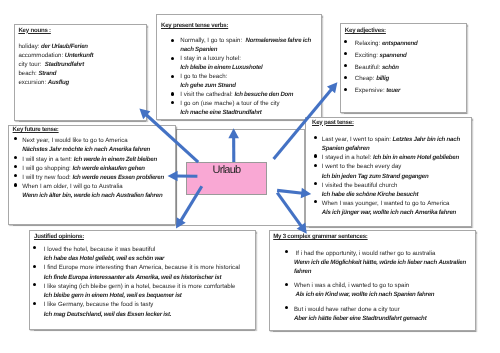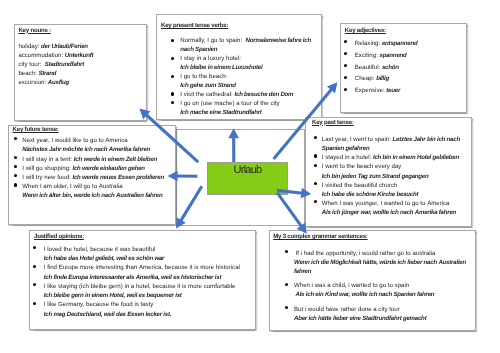--- a/index.html
+++ b/index.html
@@ -12,23 +12,23 @@
        box-sizing:border-box;}
   .box.shadow{box-shadow:1.2px 1.4px 1.1px -0.2px rgba(0,0,0,0.38);}
   .btitle{font-weight:bold;text-decoration:underline;display:block;}
   ul.blist{list-style:none;margin:0;padding:0;}
   ul.blist>li{position:relative;padding-left:0;}
   .bullet{position:absolute;width:3.1px;height:3.1px;border-radius:50%;
            background:#000;font-size:0;line-height:0;top:1.3px;}
   .de{font-weight:bold;font-style:italic;letter-spacing:-0.22px;}
   svg.arrows{position:absolute;left:0;top:0;width:500px;height:353px;
              pointer-events:none;overflow:visible;z-index:5;}
-  .center-box{position:absolute;background:#84cc16;border:0.8px solid #9a9a9a;
+  .center-box{position:absolute;background:#f9a8d4;border:0.8px solid #9a9a9a;
               box-sizing:border-box;display:flex;align-items:center;
-              justify-content:center;left:207px;top:161.5px;width:81px;height:33px;
+              justify-content:center;left:186px;top:161.5px;width:81px;height:33px;
               font-size:11px;letter-spacing:-0.77px;z-index:3;
               align-items:flex-start;padding-top:1.8px;}
 
   
   #box-key-nouns     {left:14px;  top:24px;  width:133px; height:97px; padding:1.5px 0 0 3.4px;}
   #box-key-present   {left:156px; top:14px;  width:165.5px; height:106.3px; padding:7.3px 0 0 4px;}
   #box-key-adjectives{left:339.5px; top:23px;  width:127px; height:90px; padding:2.8px 0 0 4.3px;}
   #box-key-adjectives .blist{margin-left:-1.5px;}
   #box-key-future    {left:8px;   top:125px; width:167.5px; height:100px;padding:0.3px 0 0 3.6px;}
   #box-key-past      {left:305px; top:116.5px; width:166.5px; height:110px;padding:1.2px 0 0 6px;}

